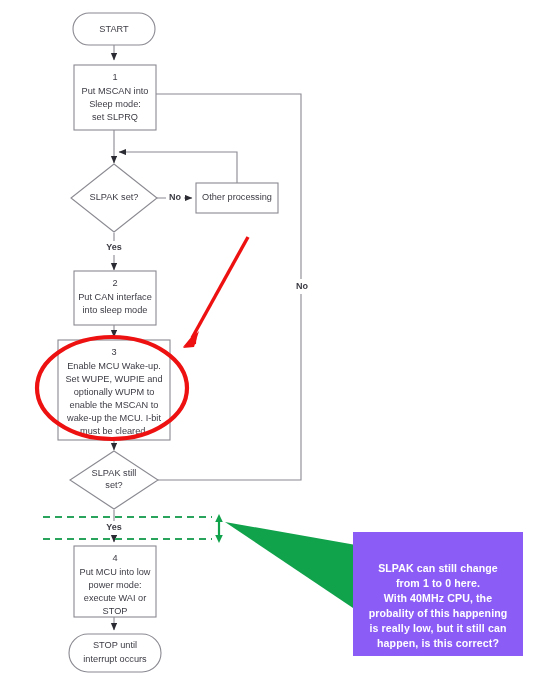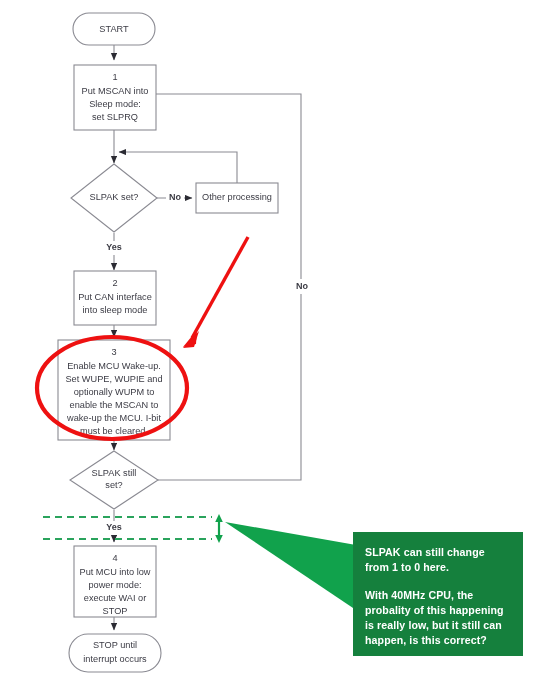--- a/index.html
+++ b/index.html
@@ -56,34 +56,34 @@
     stroke: #8a8a92;
     stroke-width: 1.1;
     fill: none;
   }
   .arrowhead {
     fill: #2b2b33;
   }
   .callout-box {
     position: absolute;
     box-sizing: border-box;
-    background: #15803d;
+    background: #8b5cf6;
     color: #ffffff;
     font-family: "Liberation Sans", sans-serif;
     font-size: 10.6px;
     line-height: 1.42;
     font-weight: 600;
-    padding: 13px 12px 12px 12px;
+    padding: 29px 12px 12px 12px;
     letter-spacing: 0.1px;
+    text-align: center;
   }
   .callout-box p {
     margin: 0;
   }
   .callout-box p.gap {
-    margin-top: 13px;
   }
 </style>
 </head>
 <body>
 
 <div id="flow-root">
 
   <svg class="diagram" viewBox="0 0 533 680">
     <defs>
       <marker id="ah" markerWidth="9" markerHeight="9" refX="7.2" refY="3.2" orient="auto" markerUnits="userSpaceOnUse">

